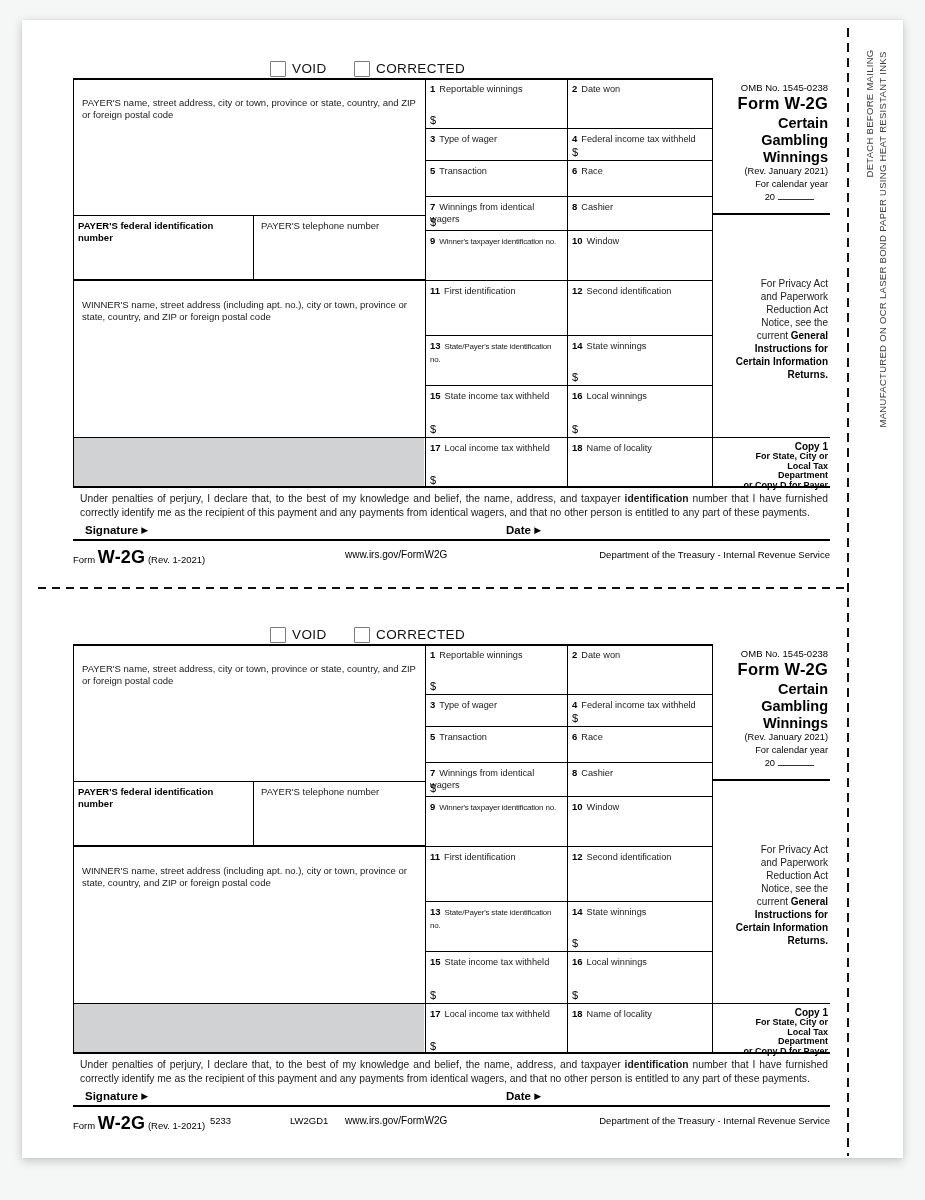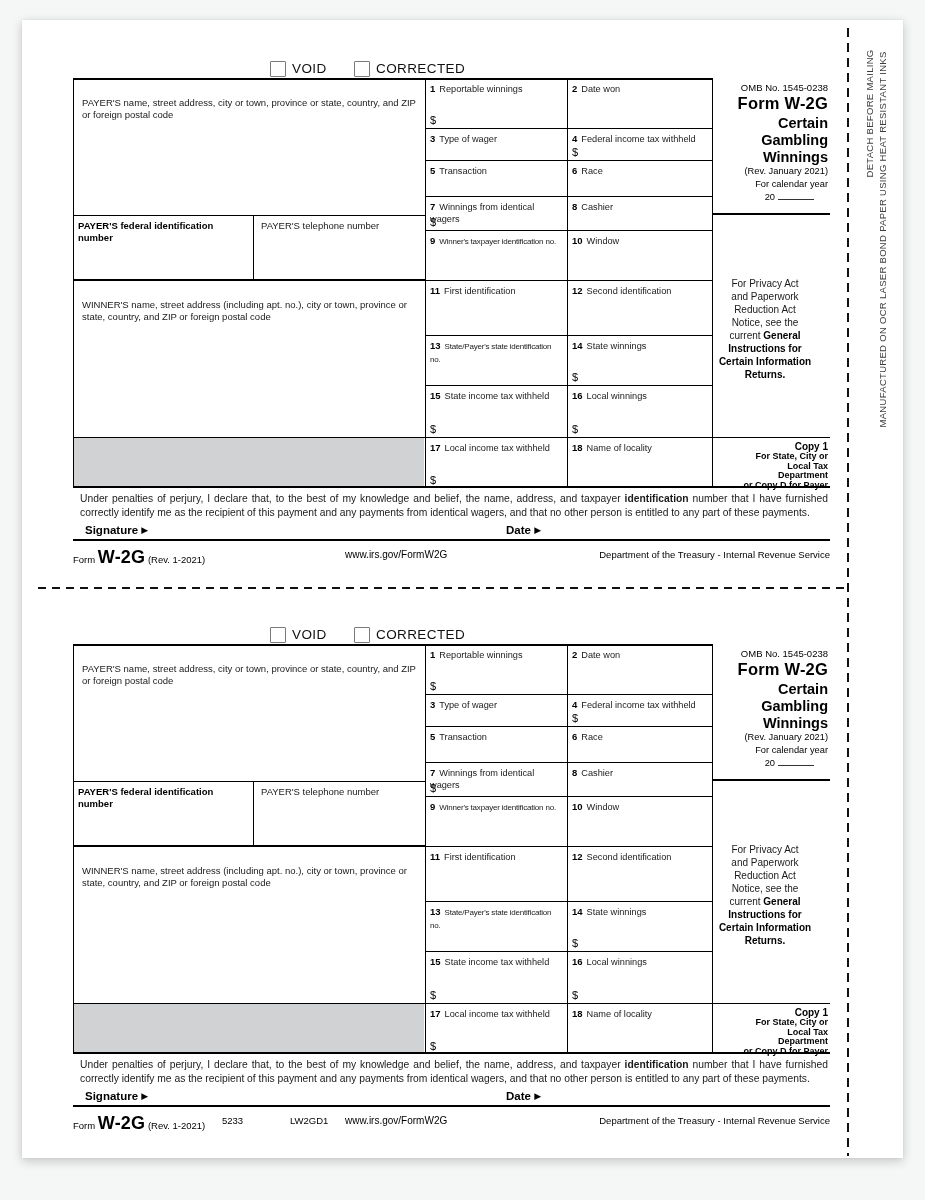--- a/index.html
+++ b/index.html
@@ -30,21 +30,21 @@
   .bigcell b{font-weight:bold;color:#000;}
   .grayfill{position:absolute;}
   .rcol{position:absolute;text-align:right;}
   .omb{font-size:9.5px;margin-bottom:1px;}
   .formname{font-size:16.5px;font-weight:bold;letter-spacing:.2px;margin-bottom:2px;}
   .titleline{font-size:14.5px;font-weight:bold;line-height:17px;}
   .rev{font-size:9.3px;}
   .cal{font-size:9.3px;margin-top:3px;}
   .calyr{font-size:9.3px;margin-top:1px;}
   .yrline{display:inline-block;width:36px;border-bottom:1.2px solid #333;height:9px;margin-left:3px;}
-  .privacy{font-size:10px;line-height:13px;color:#1a1a1a;text-align:center;}
+  .privacy{font-size:10px;line-height:13px;color:#1a1a1a;}
   .privacy b{color:#000;}
   .copyblock{font-size:9px;font-weight:bold;line-height:9.5px;}
   .copy1line{font-size:10px;line-height:11px;}
   .perjury{position:absolute;font-size:10.3px;line-height:13.5px;text-align:justify;color:#1a1a1a;}
   .sig{position:absolute;font-weight:bold;font-size:11.5px;}
   .arrow{font-size:9px;vertical-align:1px;}
   .footer{position:absolute;font-size:9.5px;}
   .fw2g{font-weight:bold;font-size:18px;letter-spacing:.2px;}
   .perf-h{
     position:absolute;height:2px;
@@ -217,21 +217,21 @@
         <div class="">For State, City or</div>
         <div class="">Local Tax</div>
         <div class="">Department</div>
         <div class="">or Copy D for Payer</div>
       </div>
       <div class="perjury" style="left:58px;top:434px;width:748px"><span>Under penalties of perjury, I declare that, to the best of my knowledge and belief, the name, address, and taxpayer </span><b>identification</b><span> number that I have furnished correctly identify me as the recipient of this payment and any payments from identical wagers, and that no other person is entitled to any part of these payments.</span></div>
       <div class="sig" style="left:63px;top:466px"><span>Signature</span> <span class="arrow">▶</span></div>
       <div class="sig" style="left:484px;top:466px"><span>Date</span> <span class="arrow">▶</span></div>
       <div class="ln" style="left:51px;width:757px;top:481px;height:2.4px"></div>
       <div class="footer" style="left:51px;top:489px"><span>Form</span> <span class="fw2g">W-2G</span> <span>(Rev. 1-2021)</span></div>
-      <div class="footer" style="left:200px;top:491px">5233</div>
+      <div class="footer" style="left:188px;top:491px">5233</div>
       <div class="footer" style="left:268px;top:491px">LW2GD1</div>
       <div class="footer" style="left:323px;top:491px;font-size:10px">www.irs.gov/FormW2G</div>
       <div class="footer" style="right:73px;top:491px">Department of the Treasury - Internal Revenue Service</div>
     </div>
   <div class="perf-v" style="left:825px;top:8px;height:1128px"></div>
   <div class="vtext" style="left:789px;top:95px;width:115px;height:10px">DETACH BEFORE MAILING</div>
   <div class="vtext" style="left:677px;top:220px;width:365px;height:10px">MANUFACTURED ON OCR LASER BOND PAPER USING HEAT RESISTANT INKS</div>
 </div>
 
 </body></html>

